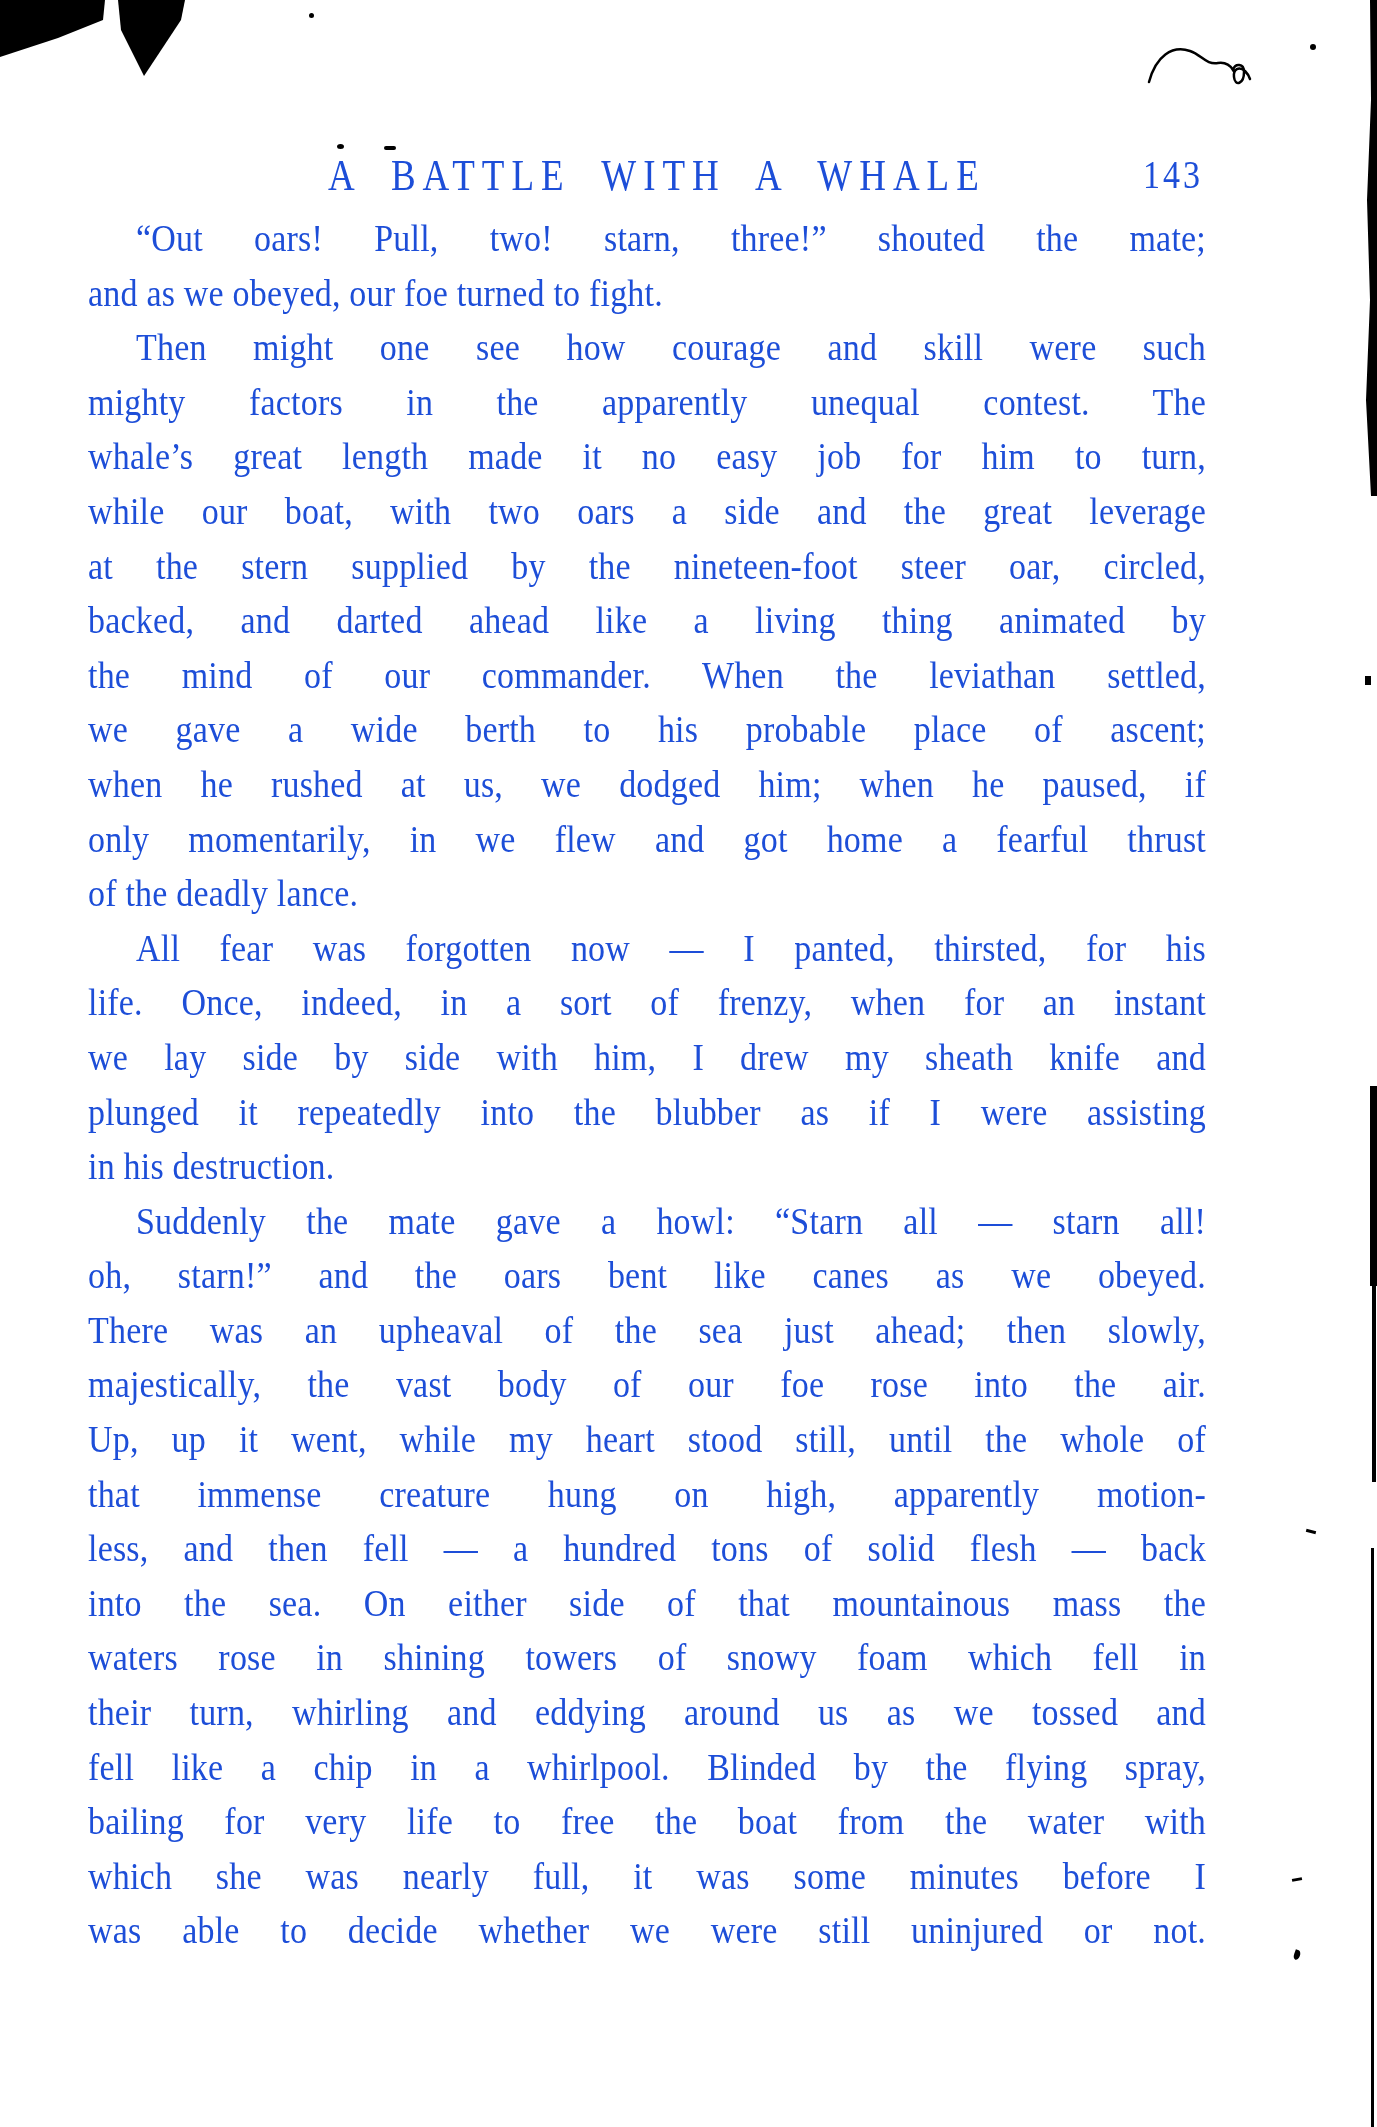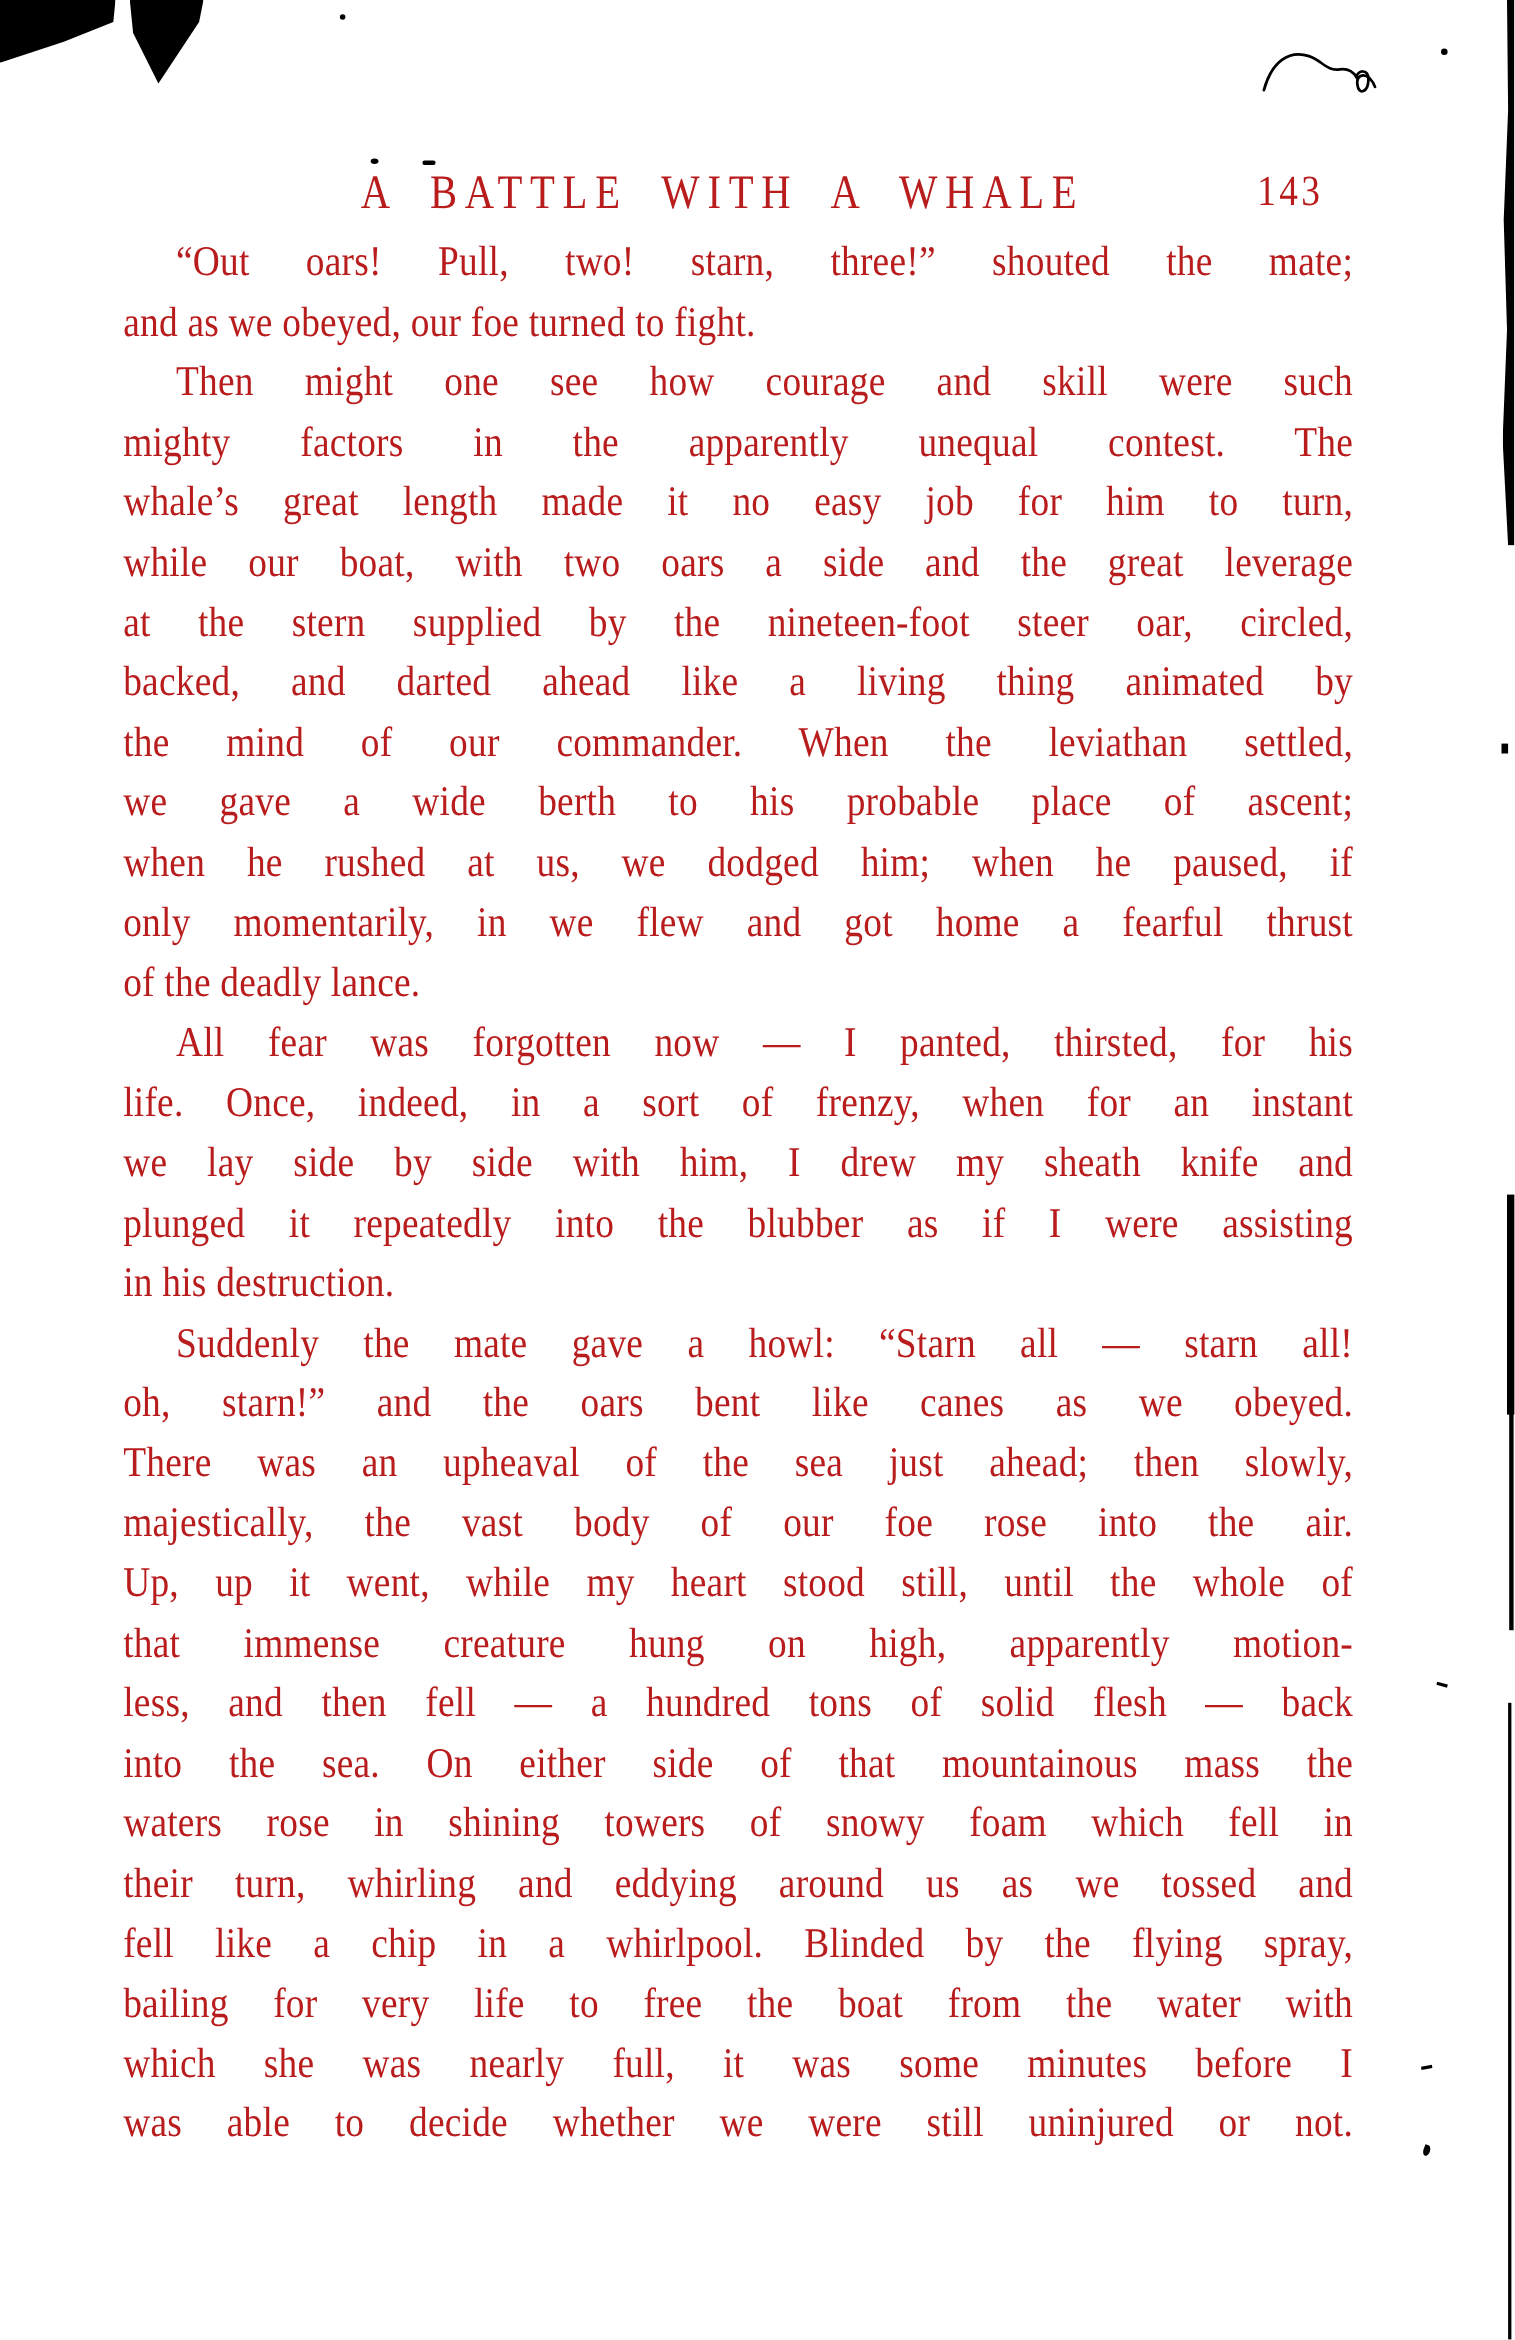--- a/index.html
+++ b/index.html
@@ -2,37 +2,37 @@
 <html><head>
 <meta charset="utf-8">
 <style>
   html,body{margin:0;padding:0;background:#ffffff;}
   .page{
     position:relative;
     width:1377px;height:2127px;
     background:#ffffff;
     overflow:hidden;
     font-family:"Liberation Serif",serif;
-    color:#b91c1c;
+    color:#1d4ed8;
   }
   
   .header-title{
     position:absolute;left:328px;top:150px;
     font-size:37px;letter-spacing:7px;word-spacing:15px;
     white-space:nowrap;
     transform:scaleY(1.18);transform-origin:left top;
   }
   .page-number{
     position:absolute;left:1143px;top:153px;
     font-size:34px;letter-spacing:3px;
     transform:scaleY(1.15);transform-origin:left top;
   }
   
   .text-block{
-    position:absolute;left:112px;top:212px;width:1118px;
+    position:absolute;left:88px;top:212px;width:1118px;
   }
   .line{
     position:relative;
     height:54.6px;line-height:54.6px;
     font-size:34px;
     text-align:justify;
     text-align-last:justify;
     overflow:hidden;
     letter-spacing:0.2px;
     transform:scaleY(1.13);transform-origin:left center;

